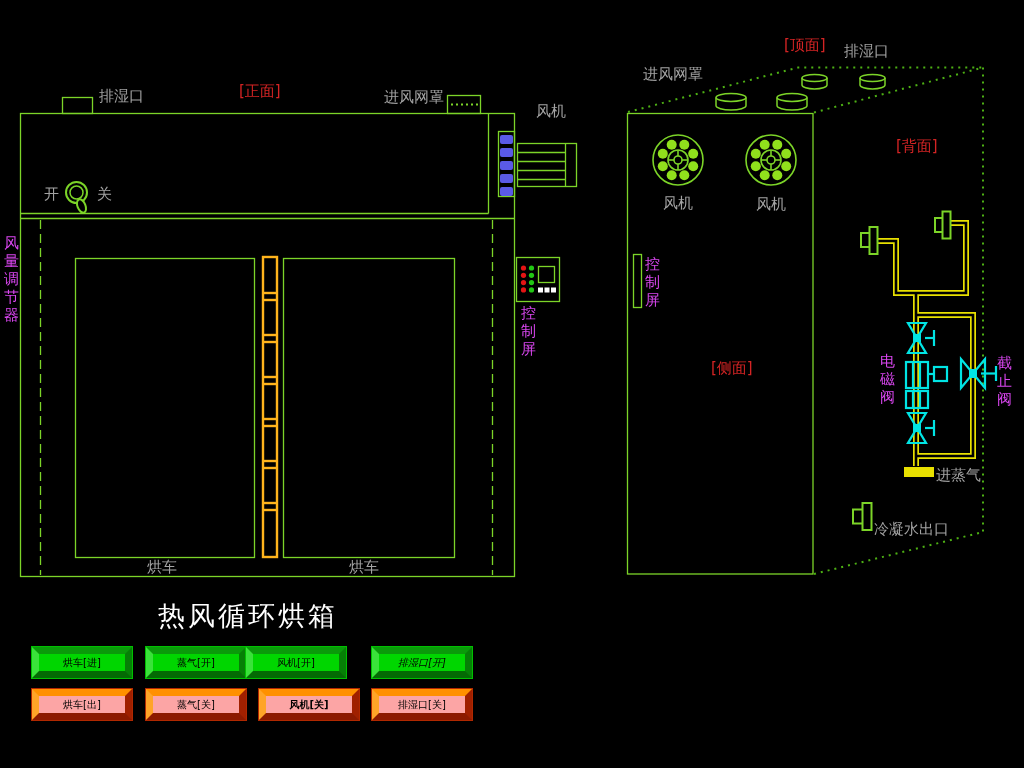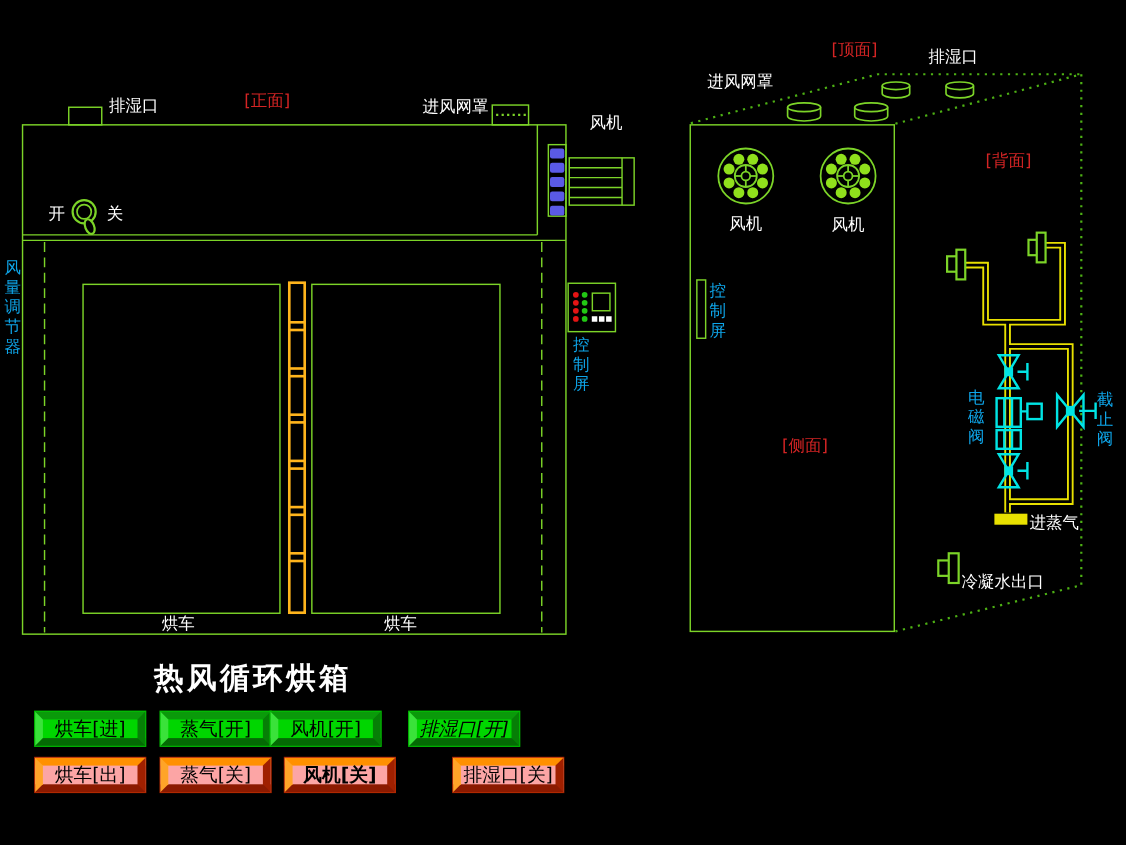--- a/index.html
+++ b/index.html
@@ -1,26 +1,26 @@
 <!DOCTYPE html>
 <html><head>
 <meta charset="utf-8">
 <style>
   html,body{margin:0;padding:0;background:#000;}
   #screen{position:relative;width:1024px;height:768px;background:#000;overflow:hidden;
           font-family:"DejaVu Sans","Liberation Sans",sans-serif;}
   #artwork{position:absolute;left:0;top:0;}
-  .lbl{position:absolute;color:#ffffff;font-size:15px;line-height:16px;white-space:nowrap;}
+  .lbl{position:absolute;color:#a3a3a3;font-size:15px;line-height:16px;white-space:nowrap;}
   .lbl-red{color:#d42424;}
-  .vlbl{position:absolute;color:#0ea5e9;font-size:15px;line-height:18px;width:17px;
+  .vlbl{position:absolute;color:#d946ef;font-size:15px;line-height:18px;width:17px;
         word-break:break-all;white-space:normal;}
-  #main-title{position:absolute;left:140px;top:598px;color:#fff;font-size:27px;
-        font-weight:bold;letter-spacing:3px;white-space:nowrap;}
+  #main-title{position:absolute;left:158px;top:598px;color:#fff;font-size:27px;
+        font-weight:normal;letter-spacing:3px;white-space:nowrap;}
   .hmi-btn{position:absolute;width:86px;height:17px;display:flex;align-items:center;
-        justify-content:center;color:#000;font-size:17px;white-space:nowrap;
+        justify-content:center;color:#000;font-size:10px;white-space:nowrap;
         border:7px solid;cursor:pointer;}
   .btn-on{background:#00d600;border-color:#0a9a0a #067f06 #046a04 #3ae23a;
         box-shadow:0 0 0 1px #00c000;}
   .btn-off{background:#fca5a5;border-color:#ff9000 #a02000 #8c1a00 #ffa428;
         box-shadow:0 0 0 1px #b02800;}
 </style>
 </head>
 <body>
 
 <div id="screen">
@@ -244,48 +244,48 @@
           <polygon points="985,359 985,388 973,373.5"></polygon>
           <rect x="969" y="369" width="8" height="9" fill="#00e4e4" stroke="none"></rect>
           <line x1="981" y1="373.5" x2="996" y2="373.5"></line>
             <line x1="996" y1="366" x2="996" y2="381"></line>
         </g>
       </g>
     </g>
   </svg>
 
   <div class="lbl" style="left:99px;top:88px;">排湿口</div>
-  <div class="lbl lbl-red" style="left:222px;top:83px;">[正面]</div>
+  <div class="lbl lbl-red" style="left:239px;top:83px;">[正面]</div>
   <div class="lbl" style="left:384px;top:89px;">进风网罩</div>
   <div class="lbl" style="left:536px;top:103px;">风机</div>
   <div class="lbl" style="left:44px;top:186px;">开</div>
   <div class="lbl" style="left:97px;top:186px;">关</div>
   <div class="vlbl" style="left:4px;top:234px;">风量调节器</div>
   <div class="vlbl" style="left:521px;top:304px;">控制屏</div>
   <div class="lbl" style="left:147px;top:559px;">烘车</div>
   <div class="lbl" style="left:349px;top:559px;">烘车</div>
 
   <div class="lbl" style="left:643px;top:66px;">进风网罩</div>
-  <div class="lbl lbl-red" style="left:756px;top:37px;text-align:center;">[顶面]</div>
+  <div class="lbl lbl-red" style="left:784px;top:37px;text-align:center;">[顶面]</div>
   <div class="lbl" style="left:844px;top:43px;">排湿口</div>
   <div class="lbl lbl-red" style="left:896px;top:138px;">[背面]</div>
   <div class="lbl" style="left:663px;top:195px;">风机</div>
   <div class="lbl" style="left:756px;top:196px;">风机</div>
   <div class="vlbl" style="left:645px;top:255px;">控制屏</div>
-  <div class="lbl lbl-red" style="left:711px;top:360px;margin-top:37px;">[侧面]</div>
+  <div class="lbl lbl-red" style="left:711px;top:360px;">[侧面]</div>
   <div class="vlbl" style="left:880px;top:352px;">电磁阀</div>
   <div class="vlbl" style="left:997px;top:354px;">截止阀</div>
   <div class="lbl" style="left:936px;top:467px;">进蒸气</div>
   <div class="lbl" style="left:874px;top:521px;">冷凝水出口</div>
 
   <div id="main-title">热风循环烘箱</div>
 
   <div class="hmi-btn btn-on" style="left:32px;top:647px;">烘车[进]</div>
   <div class="hmi-btn btn-on" style="left:146px;top:647px;">蒸气[开]</div>
   <div class="hmi-btn btn-on" style="left:246px;top:647px;">风机[开]</div>
   <div class="hmi-btn btn-on" style="left:372px;top:647px;font-style:italic;">排湿口[开]</div>
 
   <div class="hmi-btn btn-off" style="left:32px;top:689px;">烘车[出]</div>
   <div class="hmi-btn btn-off" style="left:146px;top:689px;">蒸气[关]</div>
   <div class="hmi-btn btn-off" style="left:259px;top:689px;font-weight:bold;">风机[关]</div>
-  <div class="hmi-btn btn-off" style="left:372px;top:689px;margin-left:40px;">排湿口[关]</div>
+  <div class="hmi-btn btn-off" style="left:372px;top:689px;">排湿口[关]</div>
 
 </div>
 
 </body></html>

